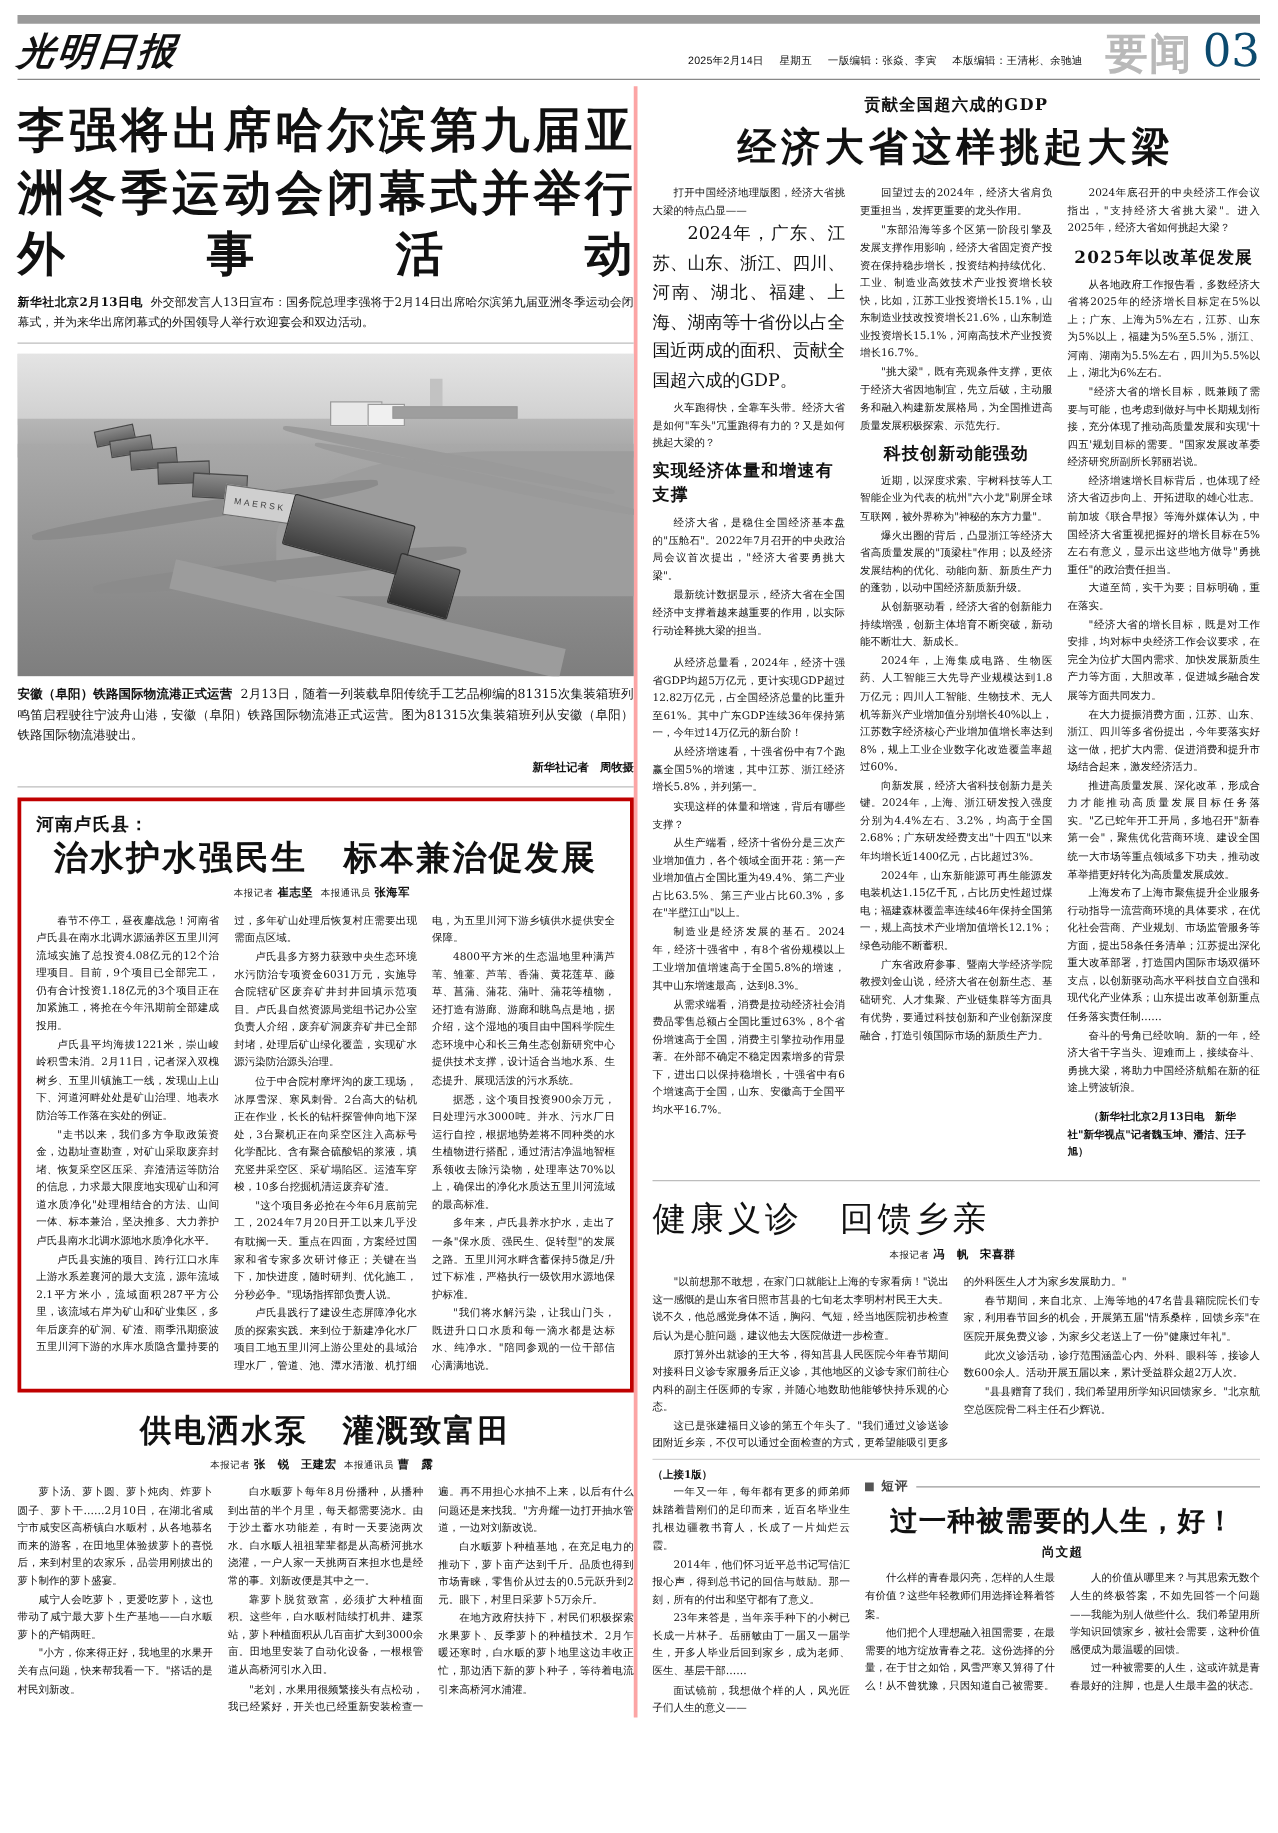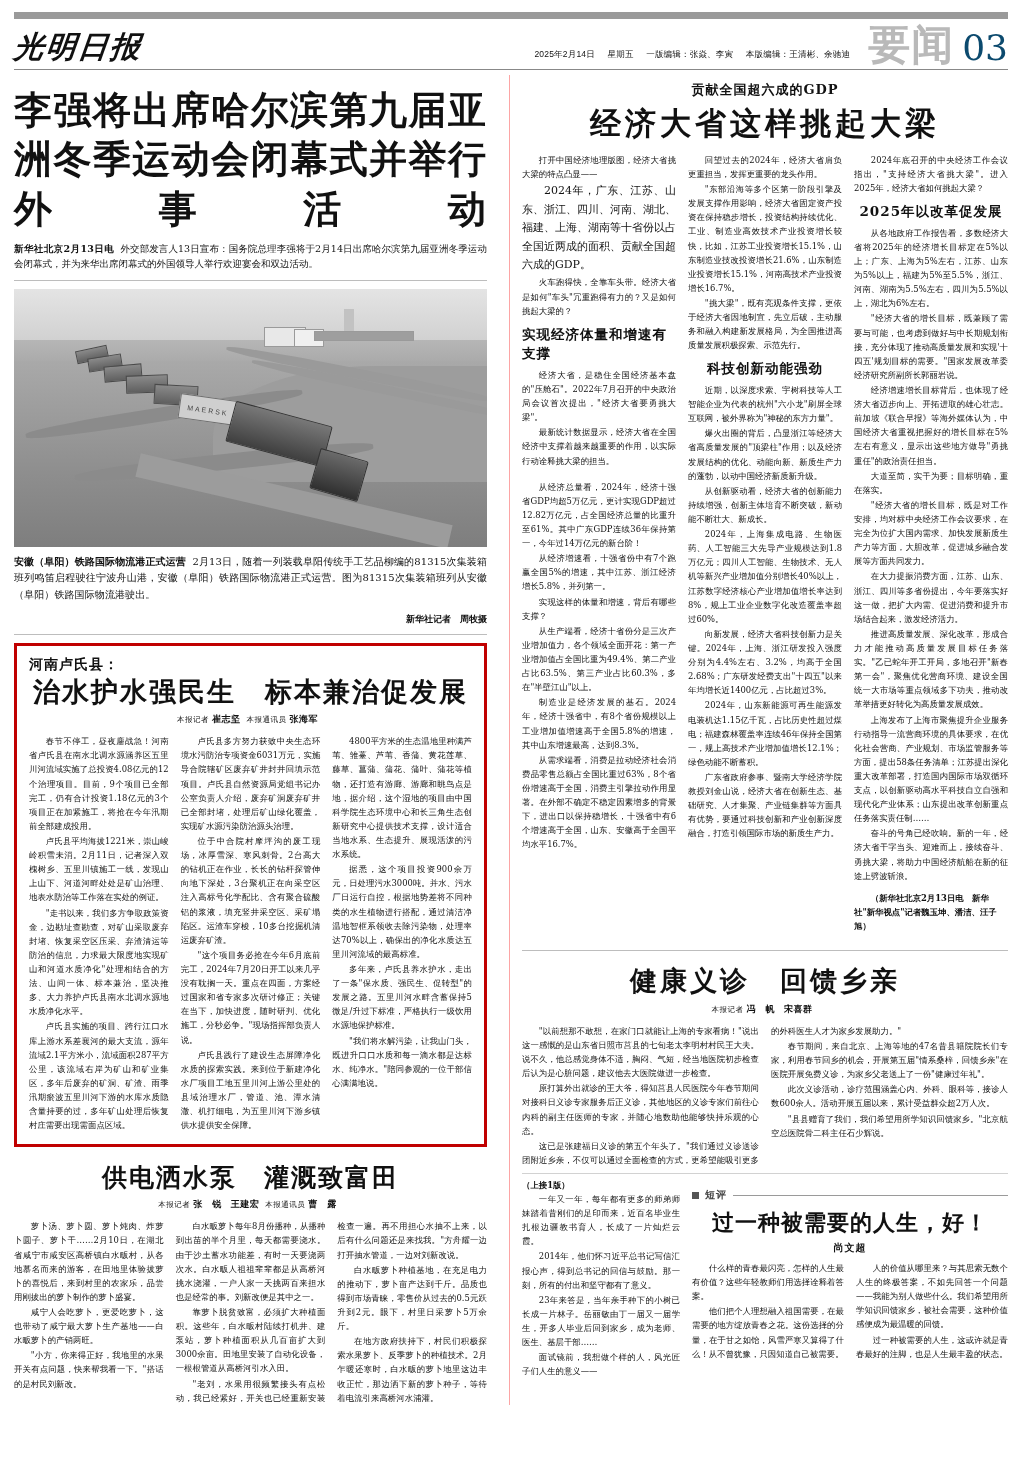--- a/index.html
+++ b/index.html
@@ -27,28 +27,28 @@
     line-height:1.05; padding-bottom:2px; white-space:nowrap;
   }
   .mast-mid {
     flex:1; text-align:right; padding-right:18px; padding-bottom:4px;
     font-size:8.5px; letter-spacing:.2px; color:#111; white-space:nowrap;
     font-family:"Liberation Sans",sans-serif;
   }
   .mast-mid span { margin-left:10px;margin-top:43px; }
   .mast-right { display:flex; align-items:flex-end; gap:8px; }
   .sect-name {
-    font-size:42px; font-weight:700; color:#b9b9b9; letter-spacing:1px;
+    font-size:34px; font-weight:700; color:#b9b9b9; letter-spacing:1px;
     line-height:.95;
   }
   .sect-num { font-size:36px; font-weight:400; color:#0c4a6e; line-height:.95; }
 
   
   .body-wrap { display:flex; margin-top:5px; }
-  .col-left  { width:496px; padding-right:22px; border-right:1px solid #fca5a5; }
+  .col-left  { width:496px; padding-right:0; border-right:3px solid #fca5a5; }
   .col-right { width:498px; padding-left:12px; }
 
   
   h1.lead {
     font-size:38px; font-weight:700; line-height:1.30; letter-spacing:1px;
     margin:10px 0 8px 0; text-align:justify; text-align-last:justify;
     font-family:"DejaVu Serif","Liberation Serif",serif;
   }
   .lede {
     font-size:9.5px; line-height:1.62; text-align:justify; margin:0 0 8px 0;
@@ -127,21 +127,21 @@
     margin:4px 0 8px 0;
   }
   h3.secthead {
     font-size:13.5px; font-weight:700; letter-spacing:1px; line-height:1.45;
     margin:7px 0 4px 0; text-align:left;
   }
   h3.secthead.ctr { text-align:center; }
   .sig { font-size:8.4px; line-height:1.68; text-indent:2em; font-weight:700; }
 
   h2.health {
-    font-size:27px; font-weight:700; text-align:center; letter-spacing:3px;
+    font-size:27px; font-weight:400; text-align:left; letter-spacing:3px;
     margin:12px 0 4px 0;
   }
 
   .tag-row { display:flex; align-items:center; gap:6px; margin:8px 0 6px 0; }
   .tag-sq { width:7px; height:7px; background:#555; flex:none; }
   .tag-txt { font-size:10px; font-weight:700; color:#444; letter-spacing:1px; flex:none;
              font-family:"Liberation Sans",sans-serif; }
   .tag-line { flex:1; height:1px; background:#9a9a9a; }
 
   h2.shortrev {
@@ -261,21 +261,21 @@
 
     <div class="col-right">
 
       <div class="kicker-c">贡献全国超六成的GDP</div>
       <h1 class="lead-r">经济大省这样挑起大梁</h1>
 
       <div class="right-grid">
 
         <div class="rg-col">
           <p style="font-size:8.4px;line-height:1.68;text-align:justify;text-indent:2em;margin:0 0 1px 0;">打开中国经济地理版图，经济大省挑大梁的特点凸显——</p>
-          <p style="font-size:11px;line-height:1.68;text-align:justify;text-indent:2em;margin:0 0 1px 0;">2024年，广东、江苏、山东、浙江、四川、河南、湖北、福建、上海、湖南等十省份以占全国近两成的面积、贡献全国超六成的GDP。</p>
+          <p style="font-size:14px;line-height:1.68;text-align:justify;text-indent:2em;margin:0 0 1px 0;">2024年，广东、江苏、山东、浙江、四川、河南、湖北、福建、上海、湖南等十省份以占全国近两成的面积、贡献全国超六成的GDP。</p>
           <p style="font-size:8.4px;line-height:1.68;text-align:justify;text-indent:2em;margin:0 0 1px 0;">火车跑得快，全靠车头带。经济大省是如何"车头"冗重跑得有力的？又是如何挑起大梁的？</p>
           <h3 class="secthead">实现经济体量和增速有支撑</h3>
           <p style="font-size:8.4px;line-height:1.68;text-align:justify;text-indent:2em;margin:0 0 1px 0;">经济大省，是稳住全国经济基本盘的"压舱石"。2022年7月召开的中央政治局会议首次提出，"经济大省要勇挑大梁"。</p>
           <p style="font-size:8.4px;line-height:1.68;text-align:justify;text-indent:2em;margin:0 0 1px 0;">最新统计数据显示，经济大省在全国经济中支撑着越来越重要的作用，以实际行动诠释挑大梁的担当。</p>
           <p style="font-size:8.4px;line-height:1.68;text-align:justify;text-indent:2em;margin:12px 0 1px 0;">从经济总量看，2024年，经济十强省GDP均超5万亿元，更计实现GDP超过12.82万亿元，占全国经济总量的比重升至61%。其中广东GDP连续36年保持第一，今年过14万亿元的新台阶！</p>
           <p style="font-size:8.4px;line-height:1.68;text-align:justify;text-indent:2em;margin:0 0 1px 0;">从经济增速看，十强省份中有7个跑赢全国5%的增速，其中江苏、浙江经济增长5.8%，并列第一。</p>
           <p style="font-size:8.4px;line-height:1.68;text-align:justify;text-indent:2em;margin:0 0 1px 0;">实现这样的体量和增速，背后有哪些支撑？</p>
           <p style="font-size:8.4px;line-height:1.68;text-align:justify;text-indent:2em;margin:0 0 1px 0;">从生产端看，经济十省份分是三次产业增加值力，各个领域全面开花：第一产业增加值占全国比重为49.4%、第二产业占比63.5%、第三产业占比60.3%，多在"半壁江山"以上。</p>
           <p style="font-size:8.4px;line-height:1.68;text-align:justify;text-indent:2em;margin:0 0 1px 0;">制造业是经济发展的基石。2024年，经济十强省中，有8个省份规模以上工业增加值增速高于全国5.8%的增速，其中山东增速最高，达到8.3%。</p>
           <p style="font-size:8.4px;line-height:1.68;text-align:justify;text-indent:2em;margin:0 0 1px 0;">从需求端看，消费是拉动经济社会消费品零售总额占全国比重过63%，8个省份增速高于全国，消费主引擎拉动作用显著。在外部不确定不稳定因素增多的背景下，进出口以保持稳增长，十强省中有6个增速高于全国，山东、安徽高于全国平均水平16.7%。</p>

